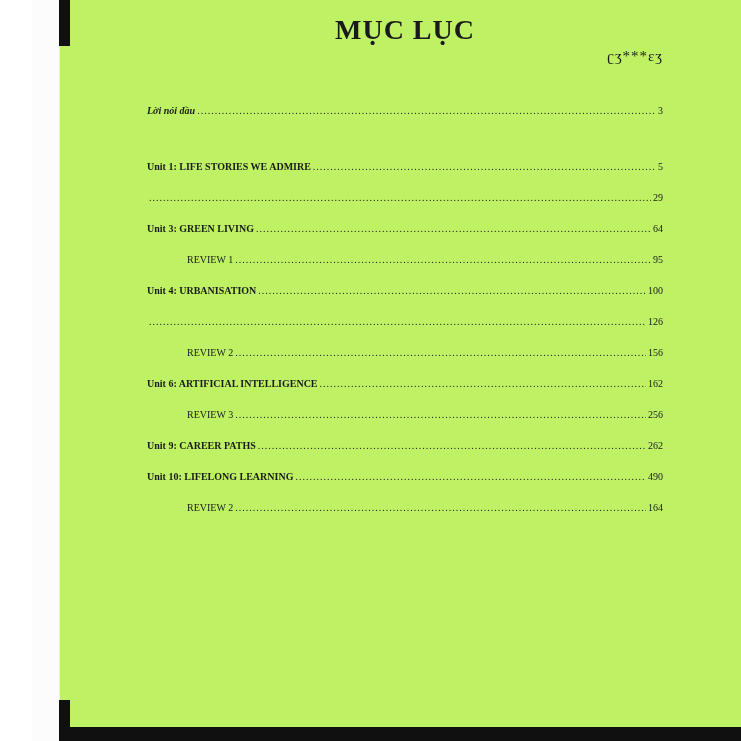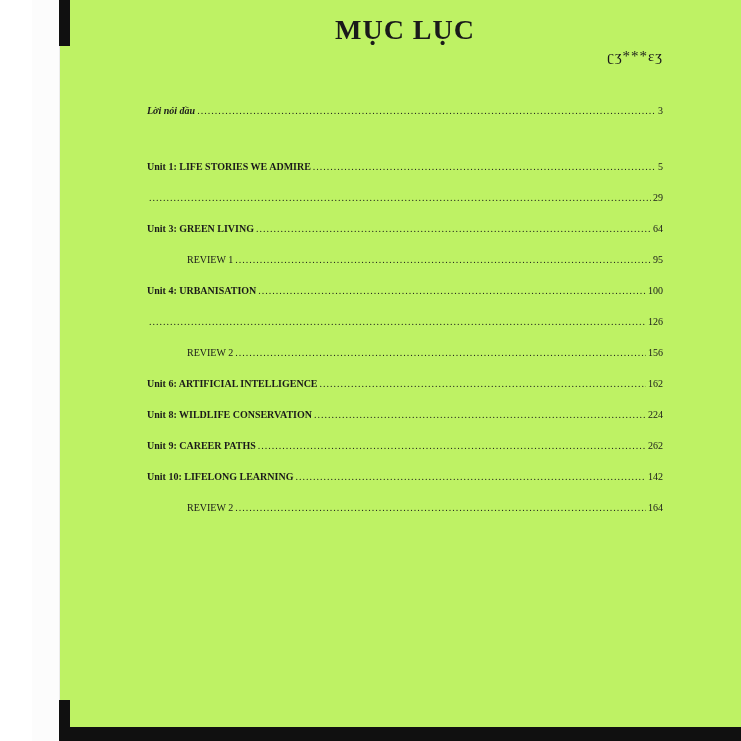--- a/index.html
+++ b/index.html
@@ -116,34 +116,34 @@
           <div class="row review">
             <span class="label"><span class="title">REVIEW 2 </span></span>
             <span class="leader"></span>
             <span class="pagenum">156</span>
           </div>
           <div class="row unit">
             <span class="label"><span class="prefix">Unit 6: </span><span class="title">ARTIFICIAL INTELLIGENCE </span></span>
             <span class="leader"></span>
             <span class="pagenum">162</span>
           </div>
-          <div class="row unit">
-            <span class="label"><span class="prefix">Unit 8: </span><span class="title">WILDLIFE CONSERVATION </span></span>
+          <div class="row review">
+            <span class="label"><span class="title">REVIEW 3 </span></span>
             <span class="leader"></span>
-            <span class="pagenum">224</span>
+            <span class="pagenum">256</span>
           </div>
           <div class="row unit">
             <span class="label"><span class="prefix">Unit 9: </span><span class="title">CAREER PATHS </span></span>
             <span class="leader"></span>
             <span class="pagenum">262</span>
           </div>
           <div class="row unit">
             <span class="label"><span class="prefix">Unit 10: </span><span class="title">LIFELONG LEARNING </span></span>
             <span class="leader"></span>
-            <span class="pagenum">142</span>
+            <span class="pagenum">490</span>
           </div>
           <div class="row review">
             <span class="label"><span class="title">REVIEW 2 </span></span>
             <span class="leader"></span>
             <span class="pagenum">164</span>
           </div>
         </div>
     </div>
   </div>
 </div>

